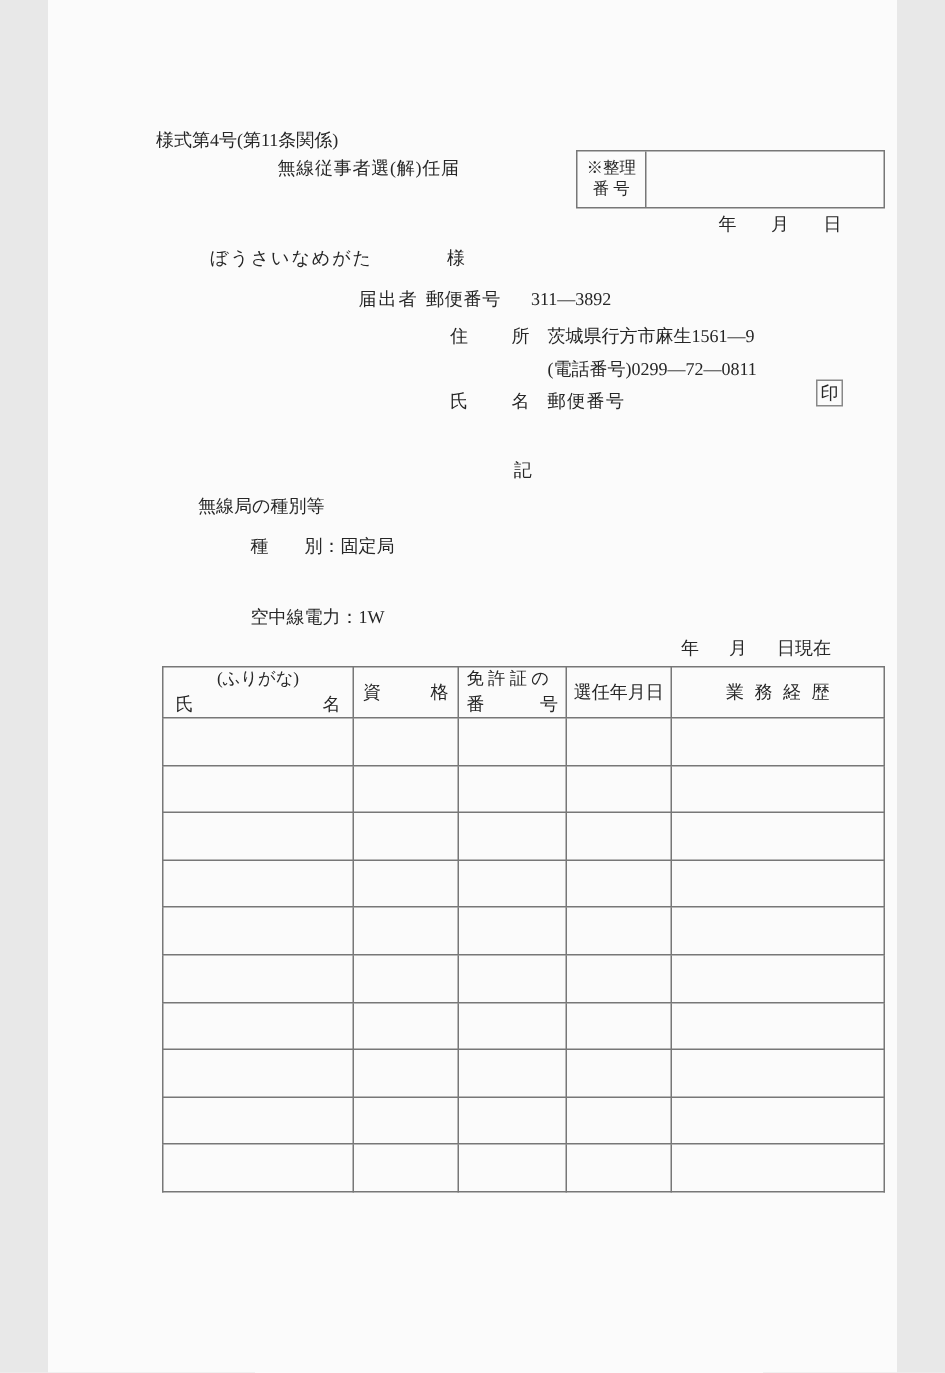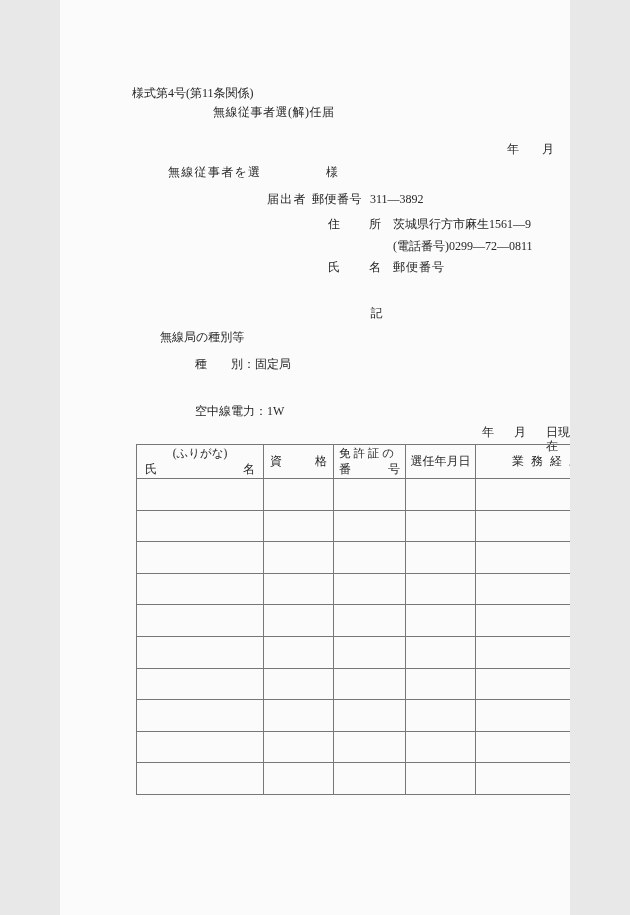--- a/index.html
+++ b/index.html
@@ -1,18 +1,18 @@
 <!DOCTYPE html>
 <html><head>
 <meta charset="utf-8">
 <style>
   html,body { margin:0; padding:0; background:#e8e8e8; }
   .page {
     position:relative;
-    width:510px; height:915px;
+    width:566px; height:915px;
     margin:0 auto;
     background:#fbfbfb;
     font-family:"Liberation Serif","DejaVu Serif",serif;
     color:#262626;
     font-size:12px;
     line-height:1.2;
     overflow:hidden;
   }
   .abs { position:absolute; white-space:pre; }
 
@@ -69,33 +69,40 @@
 </style>
 </head>
 <body>
 
 <div class="page">
 
   <div class="abs" style="left:72px; top:86px;">様式第4号(第11条関係)</div>
 
   <div class="abs" style="left:153px; top:105px; letter-spacing:0.5px;">無線従事者選(解)任届</div>
 
+  <div class="refbox">
+    <div class="label">
+      <span>※整理</span>
+      <span>番 号</span>
+    </div>
+    <div class="value"></div>
+  </div>
 
   <div class="dateline" style="left:447px; top:142px; gap:23px;">
     <span>年</span>
     <span>月</span>
     <span>日</span>
   </div>
 
-  <div class="abs" style="left:108px; top:165px; letter-spacing:1.3px;">無線従事者を選</div>
+  <div class="abs" style="left:108px; top:165px; letter-spacing:1.3px;">ぼうさいなめがた</div>
   <div class="abs" style="left:266px; top:165px;">様</div>
 
   <div class="abs" style="left:207px; top:192px; letter-spacing:1.3px;">届出者</div>
   <div class="abs" style="left:252px; top:192px; letter-spacing:0.5px;">郵便番号</div>
-  <div class="abs" style="left:310px; top:192px;">311—3892</div>
+  <div class="abs" style="left:322px; top:192px;">311—3892</div>
 
   <div class="pair" style="left:268px; top:217px;">
     <span>住</span>
     <span>所</span>
   </div>
   <div class="abs" style="left:333px; top:217px;">茨城県行方市麻生1561—9</div>
 
   <div class="abs" style="left:333px; top:239px;">(電話番号)0299—72—0811</div>
 
   <div class="pair" style="left:268px; top:260px;">

